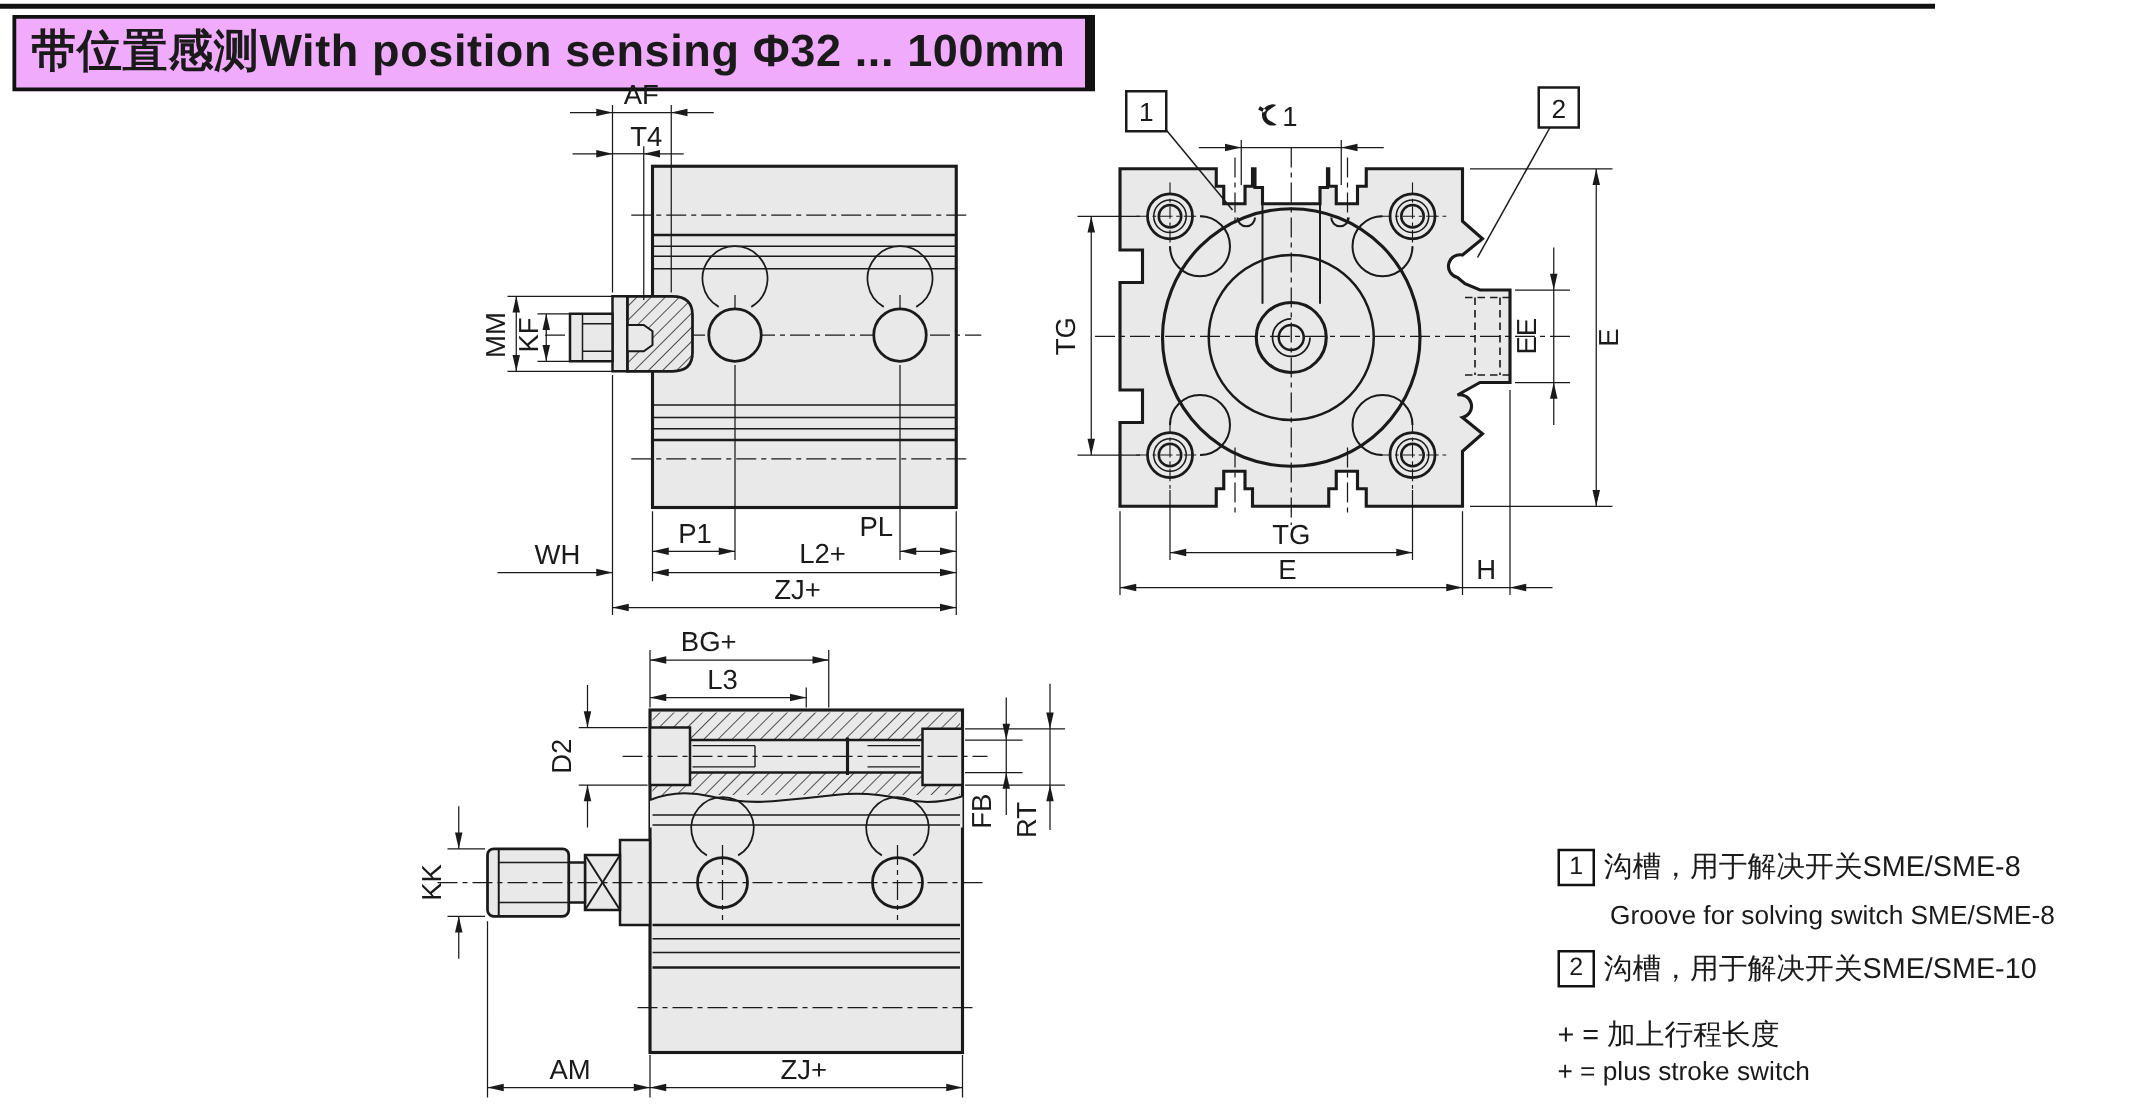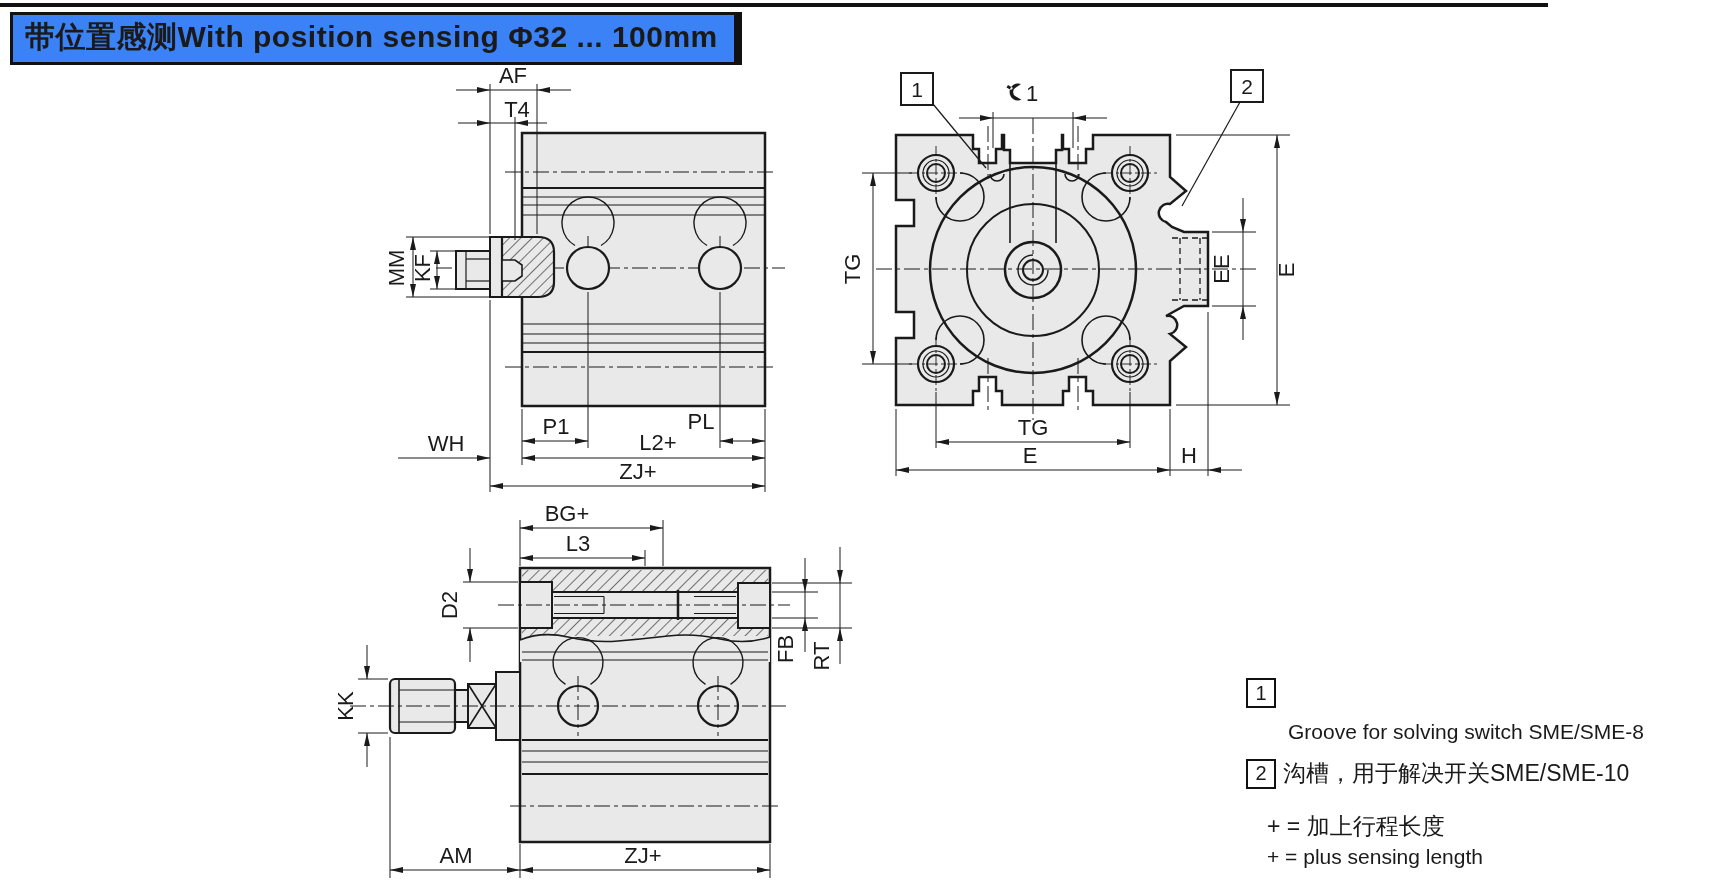--- a/index.html
+++ b/index.html
@@ -1,32 +1,32 @@
 <!DOCTYPE html>
 <html><head>
 <meta charset="utf-8">
 <style>
   html,body{margin:0;padding:0;background:#fff;}
   .stage{position:relative;width:1720px;height:886px;background:#ffffff;overflow:hidden;
          font-family:"Liberation Sans",sans-serif;color:#1a1a1a;}
   .top-rule{position:absolute;left:0;top:3px;width:1548px;height:4px;background:#111;}
-  .title-box{position:absolute;left:10px;top:12px;background:#3b82f6;border:3px solid #111;
-             border-right-width:8px;padding:2px 16px 4px 12px;font-size:30px;font-weight:600;
+  .title-box{position:absolute;left:10px;top:12px;background:#f0abfc;border:3px solid #111;
+             border-right-width:8px;padding:2px 16px 4px 12px;font-size:36px;font-weight:600;
              letter-spacing:0.5px;white-space:nowrap;}
   svg{position:absolute;left:0;top:0;}
   svg text{font-family:"Liberation Sans",sans-serif;fill:#1a1a1a;font-size:22px;}
   svg text.co{font-size:21px;}
   .legend{position:absolute;left:1246px;top:678px;width:470px;font-size:23px;}
   .legend-item{margin-bottom:14px;}
   .legend-row{display:flex;align-items:center;}
   .ref-box{width:26px;height:26px;border:2px solid #111;display:flex;align-items:center;
            justify-content:center;font-size:20px;flex:0 0 auto;margin-right:7px;}
   .legend-zh{white-space:nowrap;}
   .legend-en{font-size:21px;margin-left:42px;margin-top:12px;white-space:nowrap;}
-  .legend-notes{margin-top:22px;margin-left:21px;}
+  .legend-notes{margin-top:22px;}
   .note-zh{font-size:23px;white-space:nowrap;}
   .note-en{font-size:21px;margin-top:3px;white-space:nowrap;}
 </style>
 </head>
 <body>
 
 <div class="stage">
   <div class="top-rule"></div>
   <div class="title-box">
     <span>带位置感测With position sensing Φ32 ... 100mm</span>
@@ -339,29 +339,30 @@
       </g>
     </g>
   </svg>
 
   <div class="legend">
     <div class="legend-item">
       <div class="legend-row">
         <div class="ref-box">
           <span>1</span>
         </div>
+        <span class="legend-zh">沟槽，用于解决开关SME/SME-8</span>
       </div>
       <div class="legend-en">Groove for solving switch SME/SME-8</div>
     </div>
     <div class="legend-item">
       <div class="legend-row">
         <div class="ref-box">
           <span>2</span>
         </div>
         <span class="legend-zh">沟槽，用于解决开关SME/SME-10</span>
       </div>
     </div>
     <div class="legend-notes">
       <div class="note-zh">+ = 加上行程长度</div>
-      <div class="note-en">+ = plus sensing length</div>
+      <div class="note-en">+ = plus stroke switch</div>
     </div>
   </div>
 </div>
 
 </body></html>

